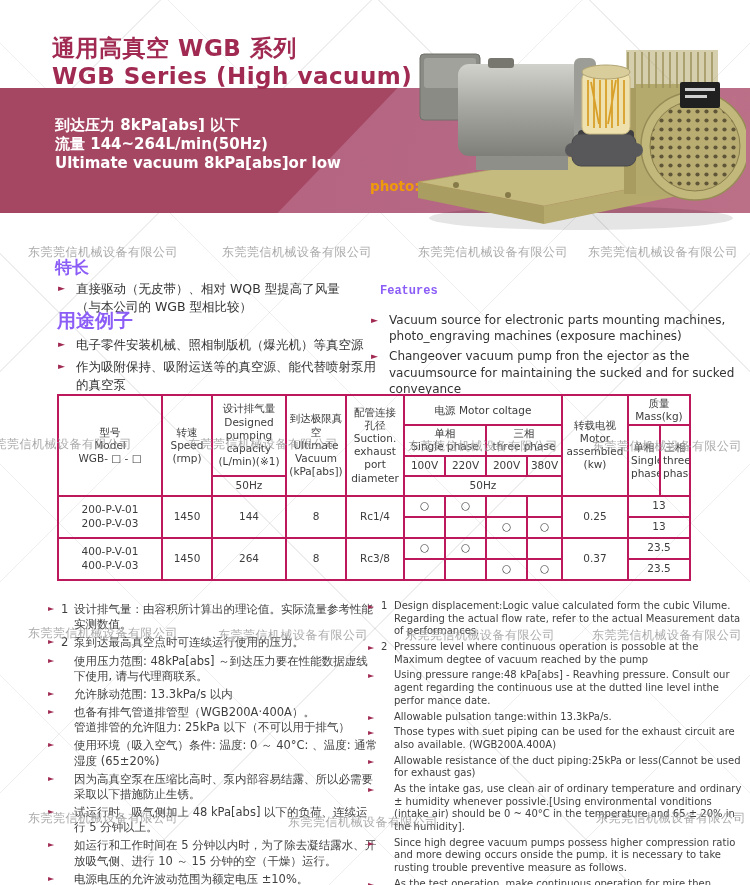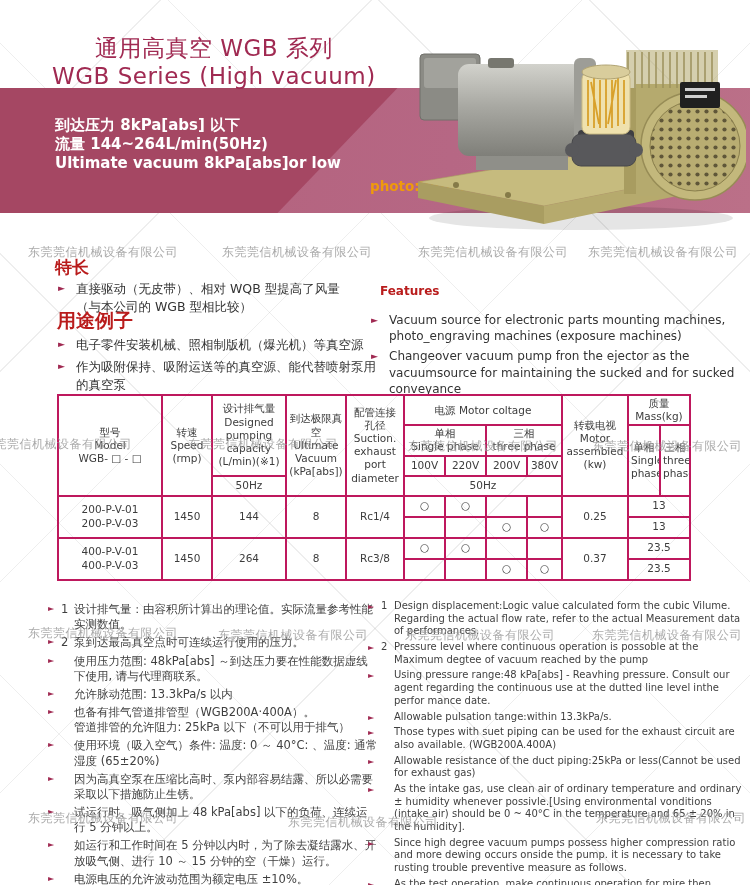--- a/index.html
+++ b/index.html
@@ -3,34 +3,34 @@
 <meta charset="utf-8">
 <style>
   html,body{margin:0;padding:0;background:#fff;}
   .page{position:relative;width:750px;height:885px;background:#ffffff;overflow:hidden;
         font-family:"DejaVu Sans","Liberation Sans",sans-serif;color:#3c3c3c;}
   
   .pattern{position:absolute;inset:0;z-index:0;pointer-events:none;
     background:
       repeating-linear-gradient(45deg,transparent 0 148px,rgba(150,150,150,.16) 148px 149px),
       repeating-linear-gradient(-45deg,transparent 0 148px,rgba(150,150,150,.16) 148px 149px);}
-  .title{position:absolute;left:52px;top:34px;z-index:2;font-weight:normal;font-size:23px;
-         line-height:1.22;color:#a02a52;letter-spacing:.5px;text-align:center;}
+  .title{position:absolute;left:52px;top:34px;z-index:2;font-weight:bold;font-size:23px;
+         line-height:1.22;color:#a02a52;letter-spacing:.5px;}
   .banner{position:absolute;left:0;top:88px;width:750px;height:125px;z-index:1;
           background:linear-gradient(100deg,#b26079 0%,#b66784 60%,#bb7088 100%);}
   .banner::before{content:"";position:absolute;inset:0;
           background:#a54763;clip-path:polygon(0 0,53% 0,37% 100%,0 100%);}
   .banner-text{position:absolute;left:55px;top:28px;color:#fff;font-weight:bold;
           font-size:15px;line-height:19px;z-index:2;}
   .photo-label{position:absolute;left:370px;top:90px;z-index:3;color:#ef9a0b;
           font-weight:bold;font-size:13.5px;}
   .pump{position:absolute;left:396px;top:8px;width:350px;height:226px;z-index:3;}
   .wm{position:absolute;z-index:6;color:#9b9b9b;font-size:12px;letter-spacing:.5px;
       opacity:.85;white-space:nowrap;pointer-events:none;}
-  .sec-h{position:absolute;z-index:2;color:#b91c1c;font-weight:bold;}
+  .sec-h{position:absolute;z-index:2;color:#8b5cf6;font-weight:bold;font-family:Liberation Mono, monospace;}
   .blist{position:absolute;z-index:2;font-size:12.5px;color:#333;line-height:1.45;}
   .bitem{display:flex;gap:8px;margin-bottom:4px;}
   .bitem .arr{color:#a02a52;font-size:9px;line-height:1.9;flex:none;width:10px;}
   .blist-en{font-size:12px;line-height:1.35;}
   
   .spec-wrap{position:absolute;left:57px;top:394px;z-index:2;}
   table.spec{border-collapse:collapse;table-layout:fixed;width:632px;
              border:2px solid #b24a68;background:transparent;}
   table.spec td{border:2px solid #be185d;text-align:center;vertical-align:middle;
              padding:1px 2px;font-size:10.5px;line-height:1.25;color:#3c3c3c;

